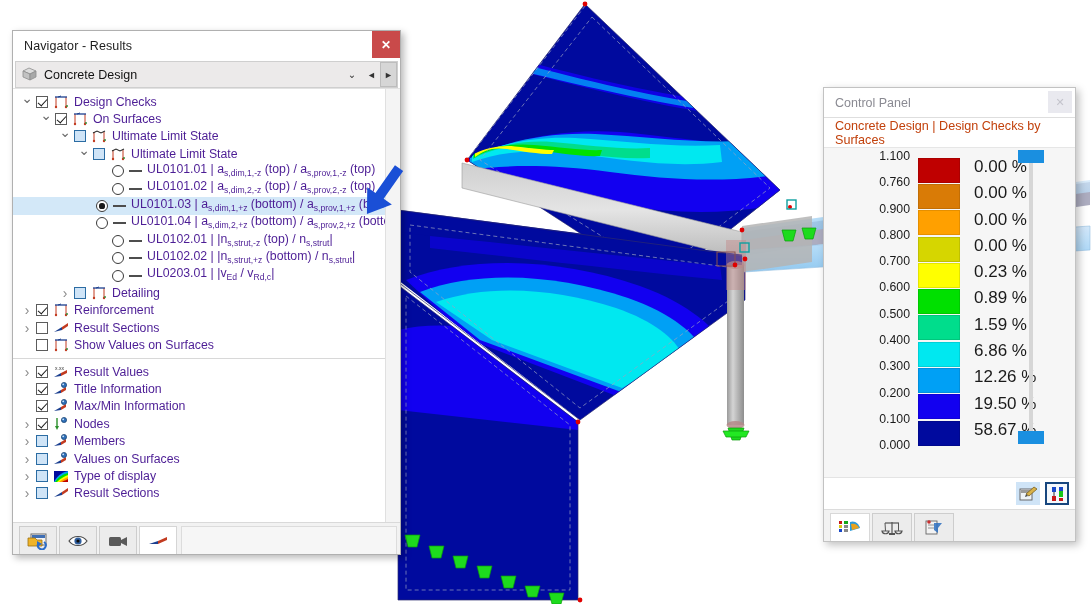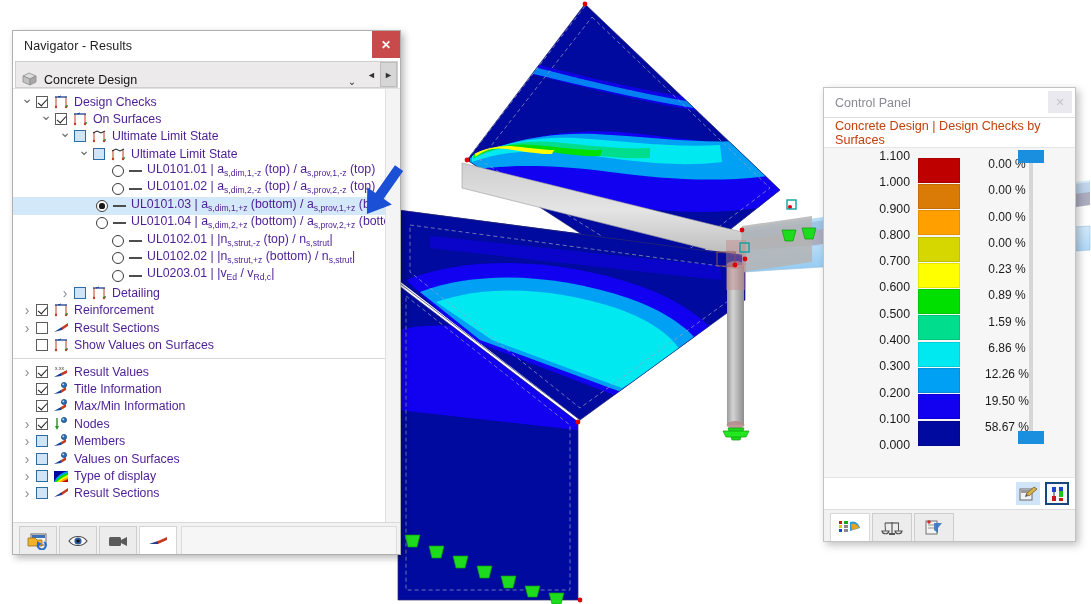--- a/index.html
+++ b/index.html
@@ -54,21 +54,21 @@
     display: flex; align-items: center; justify-content: center;
     font-size: 12px; font-weight: bold;
     cursor: pointer;
     border: none;
   }
   .nav-combobar {
     margin: 0 2px 0 2px;
     height: 27px;
     background: #eceaea;
     border: 1px solid #cfcfcf;
-    display: flex; align-items: flex-end;
+    display: flex; align-items: center;
     flex: 0 0 auto;
   }
   .combo-icon {
     width: 26px; display:flex; align-items:center; justify-content:center;
   }
   .combo-label {
     flex: 1; font-size: 12.5px; color: #121212; padding-left: 2px;
   }
   .combo-caret {
     width: 22px; display:flex; align-items:center; justify-content:center;
@@ -231,22 +231,22 @@
     text-align:right;
     font-size: 12.3px; color:#1a1a1a;
     top: -8px;
   }
   .lswatch {
     position:absolute; left: 94px; width: 42px; height: 25px;
     border: 1px solid rgba(0,0,0,0.10);
   }
   .lpct {
     position:absolute; left: 150px; width: 66px;
-    font-size: 12px; color:#1a1a1a;
-    text-align:center;
+    font-size: 17px; color:#1a1a1a;
+    text-align:left;
   }
   .lastval {
     position:absolute; left:14px; width:72px; text-align:right;
     font-size:12.3px; color:#1a1a1a;
   }
   .slider-track {
     position:absolute;
     left: 205px; top: 12px; width: 4px; height: 275px;
     background:#d6d6d6;
   }
@@ -759,21 +759,21 @@
     <div class="cp-subtitle">Concrete Design | Design Checks by Surfaces</div>
 
     <div class="cp-legendarea">
       <div class="legend-grid" id="legend">
           <div class="lrow">
             <div class="lval">1.100</div>
             <div class="lswatch" style="background: rgb(191, 0, 0);"></div>
             <div class="lpct" style="top: 0px;">0.00 %</div>
           </div>
           <div class="lrow">
-            <div class="lval">1.000</div>
+            <div class="lval">0.760</div>
             <div class="lswatch" style="background: rgb(217, 123, 6);"></div>
             <div class="lpct" style="top: 0px;">0.00 %</div>
           </div>
           <div class="lrow">
             <div class="lval">0.900</div>
             <div class="lswatch" style="background: rgb(255, 160, 0);"></div>
             <div class="lpct" style="top: 0px;">0.00 %</div>
           </div>
           <div class="lrow">
             <div class="lval">0.800</div>

